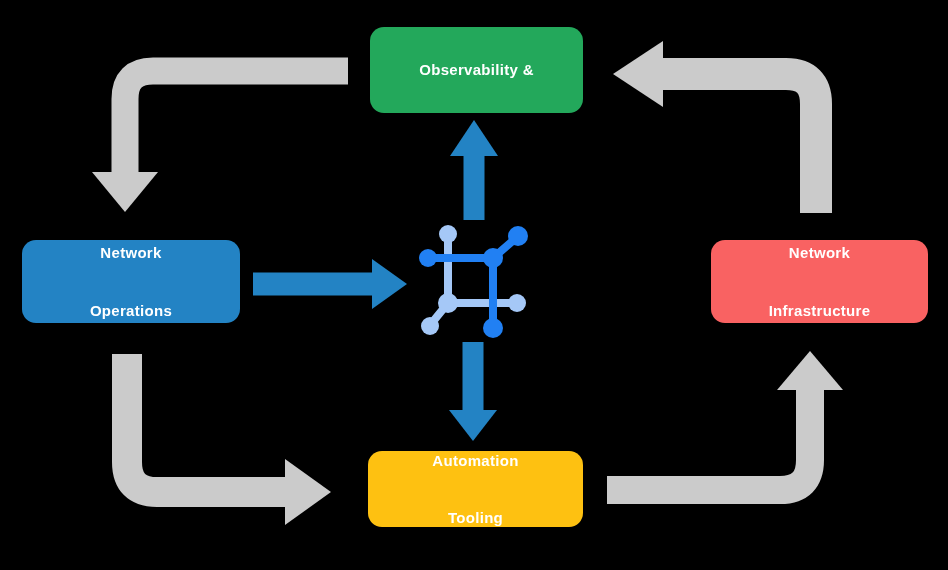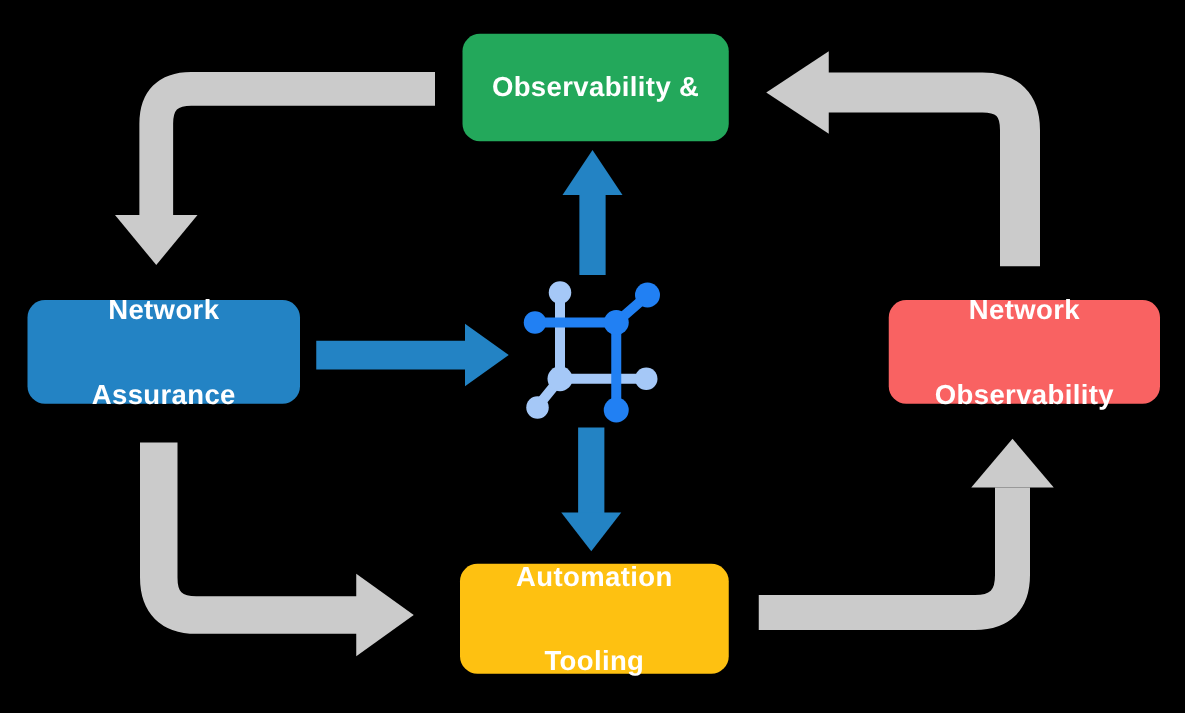--- a/index.html
+++ b/index.html
@@ -4,26 +4,26 @@
 <style>
   html,body{margin:0;padding:0;background:#000;}
   .canvas{
     position:relative;width:948px;height:570px;background:#000;overflow:hidden;
     font-family:"Liberation Sans","DejaVu Sans",sans-serif;
   }
   .arrow-layer{position:absolute;left:0;top:0;width:948px;height:570px;}
   .node{
     position:absolute;border-radius:14px;display:flex;flex-direction:column;
     align-items:center;justify-content:center;color:#fff;font-weight:700;
-    font-size:22px;line-height:1.42;letter-spacing:.3px;text-align:center;gap:36px;
+    font-size:15px;line-height:1.42;letter-spacing:.3px;text-align:center;gap:36px;
   }
   .node-observability{left:370px;top:27px;width:213px;height:86px;}
   .node-operations{left:22px;top:240px;width:218px;height:83px;}
   .node-infrastructure{left:711px;top:240px;width:217px;height:83px;}
-  .node-automation{left:368px;top:451px;width:215px;height:88px;}
+  .node-automation{left:368px;top:451px;width:215px;height:76px;}
 </style>
 </head>
 <body>
 
 <div class="canvas">
 
   <svg class="arrow-layer" width="948" height="570" viewBox="0 0 948 570" xmlns="http://www.w3.org/2000/svg">
 
     <g>
       <path d="M 348 71 L 153 71 Q 125 71 125 99 L 125 176" fill="none" stroke-width="27" stroke="#CBCBCB"></path>
@@ -83,26 +83,26 @@
       </g>
     </g>
   </svg>
 
   <div class="node node-observability" style="background-color: rgb(35, 168, 91);">
     <span>Observability &amp;</span>
   </div>
 
   <div class="node node-operations" style="background-color: rgb(35, 131, 196);">
     <span>Network</span>
-    <span>Assurance</span>
+    <span>Operations</span>
   </div>
 
   <div class="node node-infrastructure" style="background-color: rgb(249, 98, 98);">
     <span>Network</span>
-    <span>Observability</span>
+    <span>Infrastructure</span>
   </div>
 
   <div class="node node-automation" style="background-color: rgb(254, 193, 17);">
     <span>Automation</span>
     <span>Tooling</span>
   </div>
 
 </div>
 
 </body></html>

